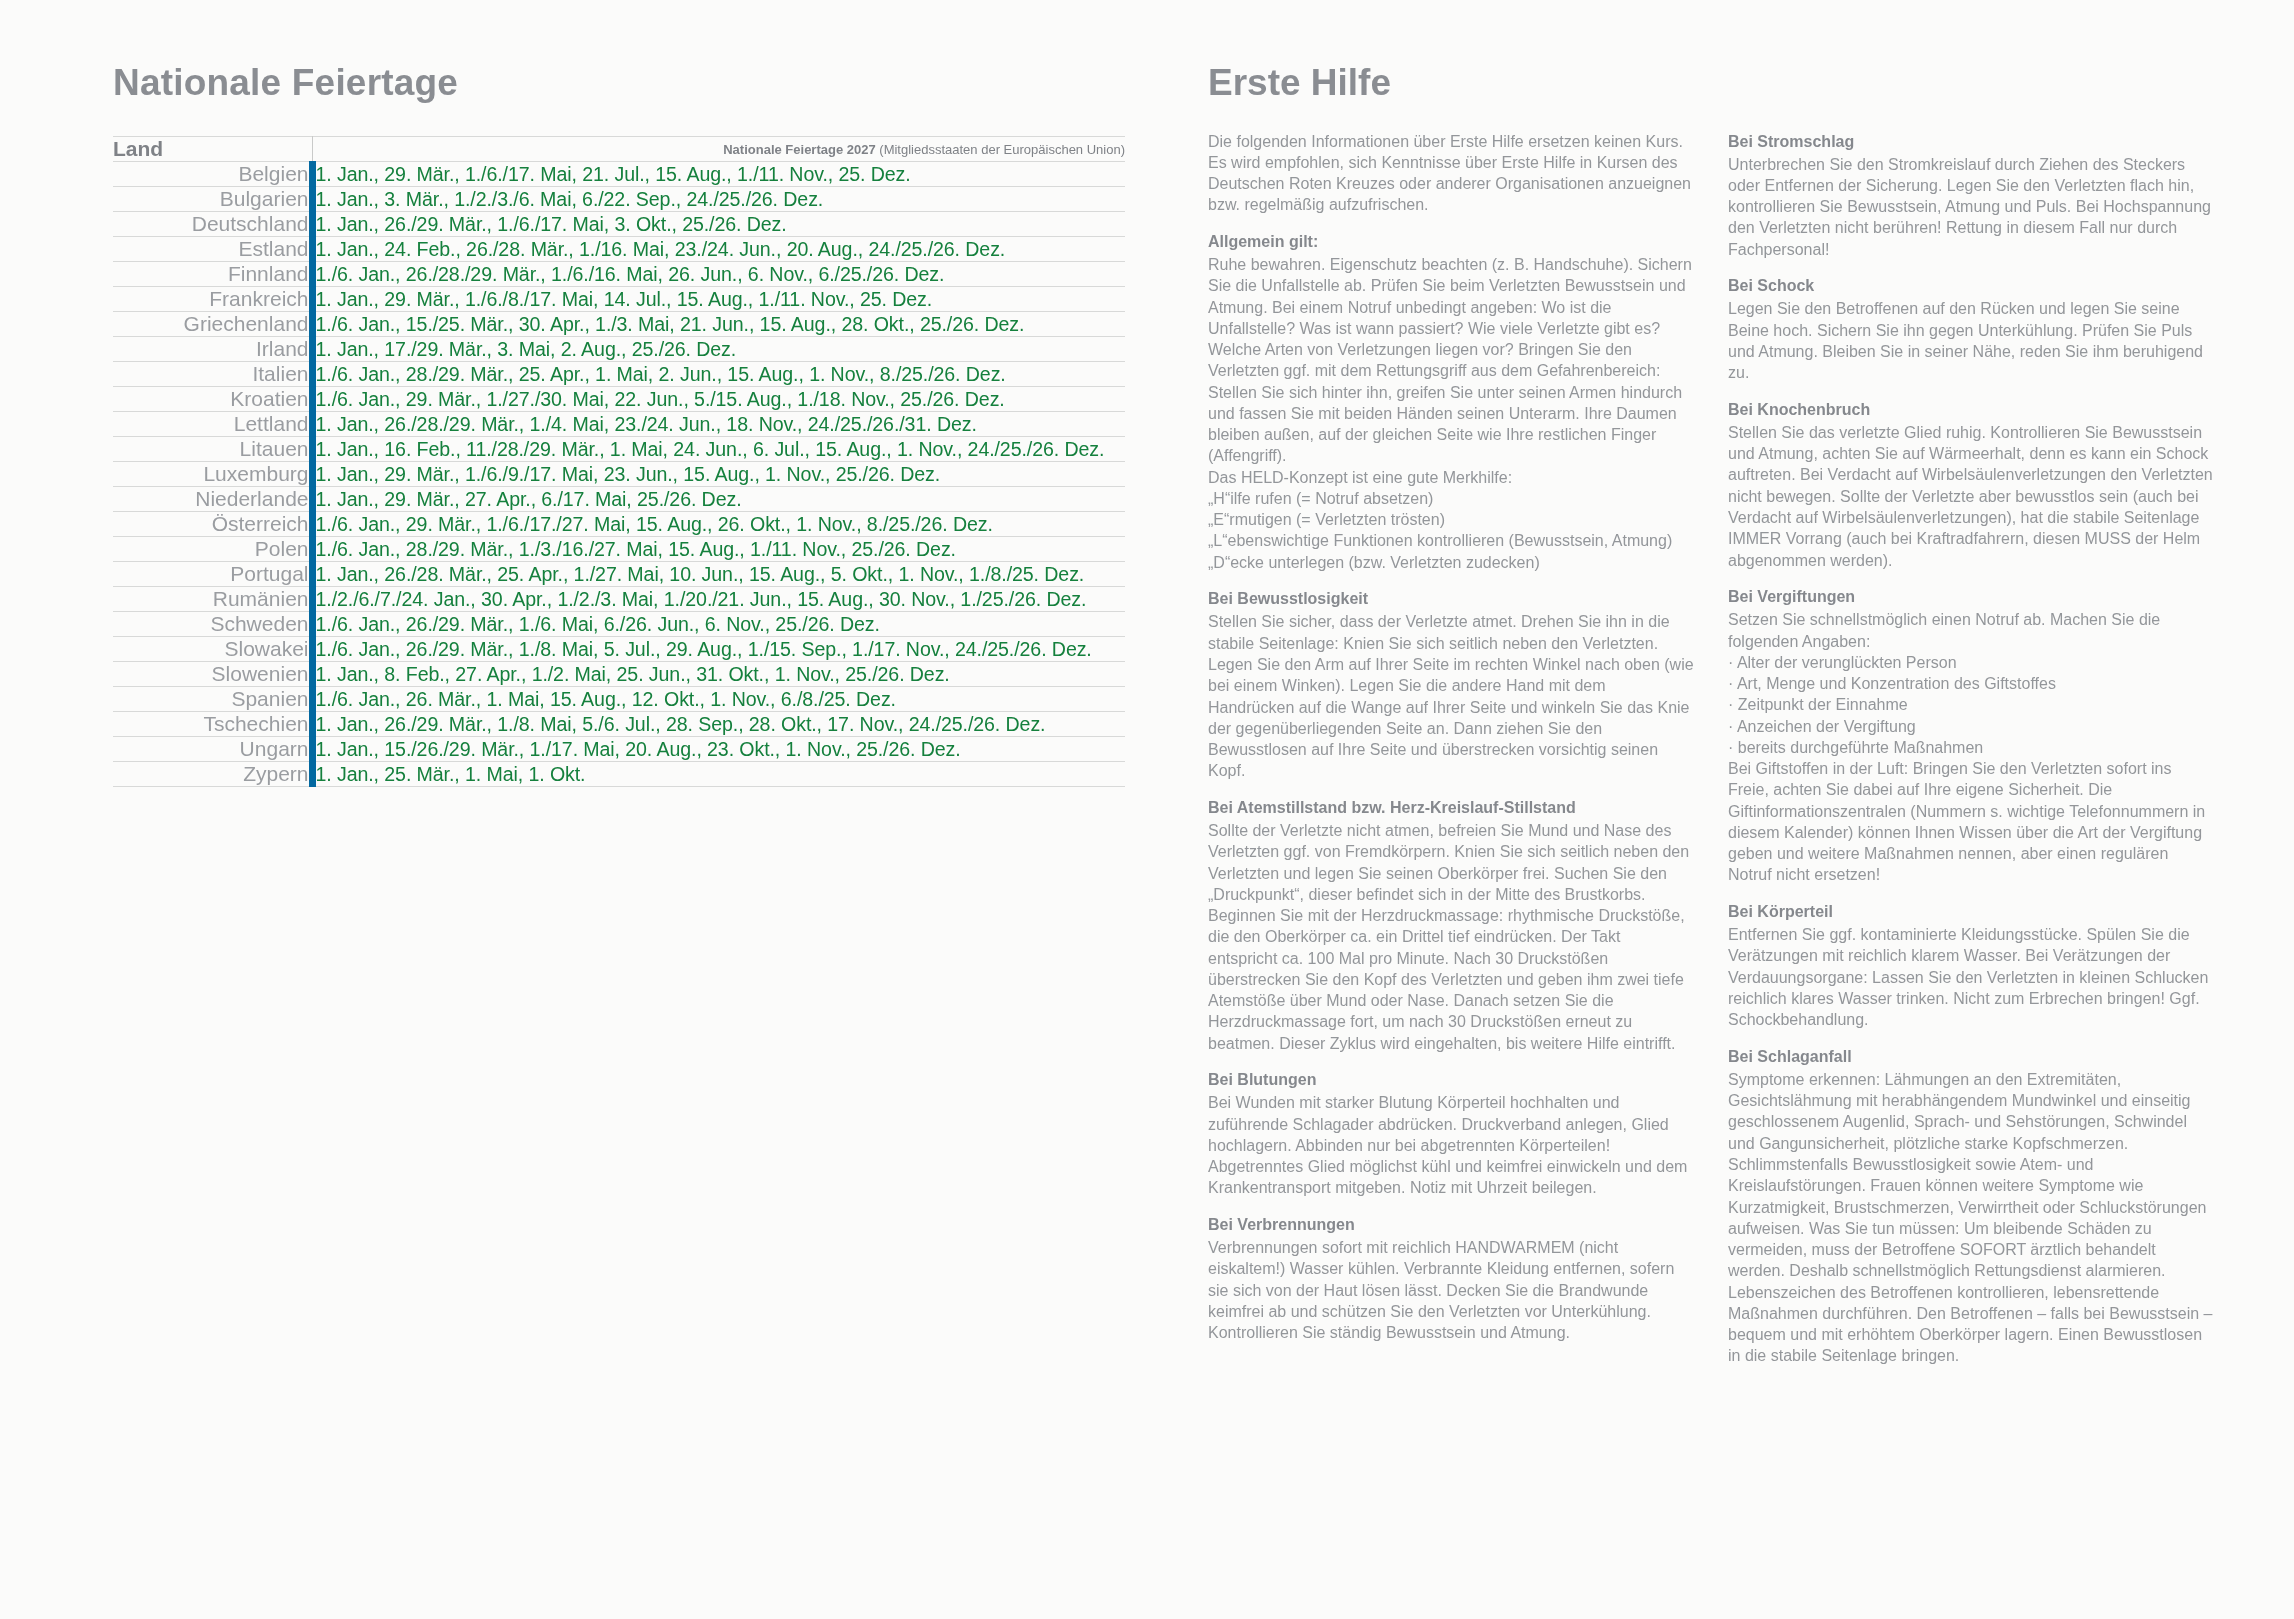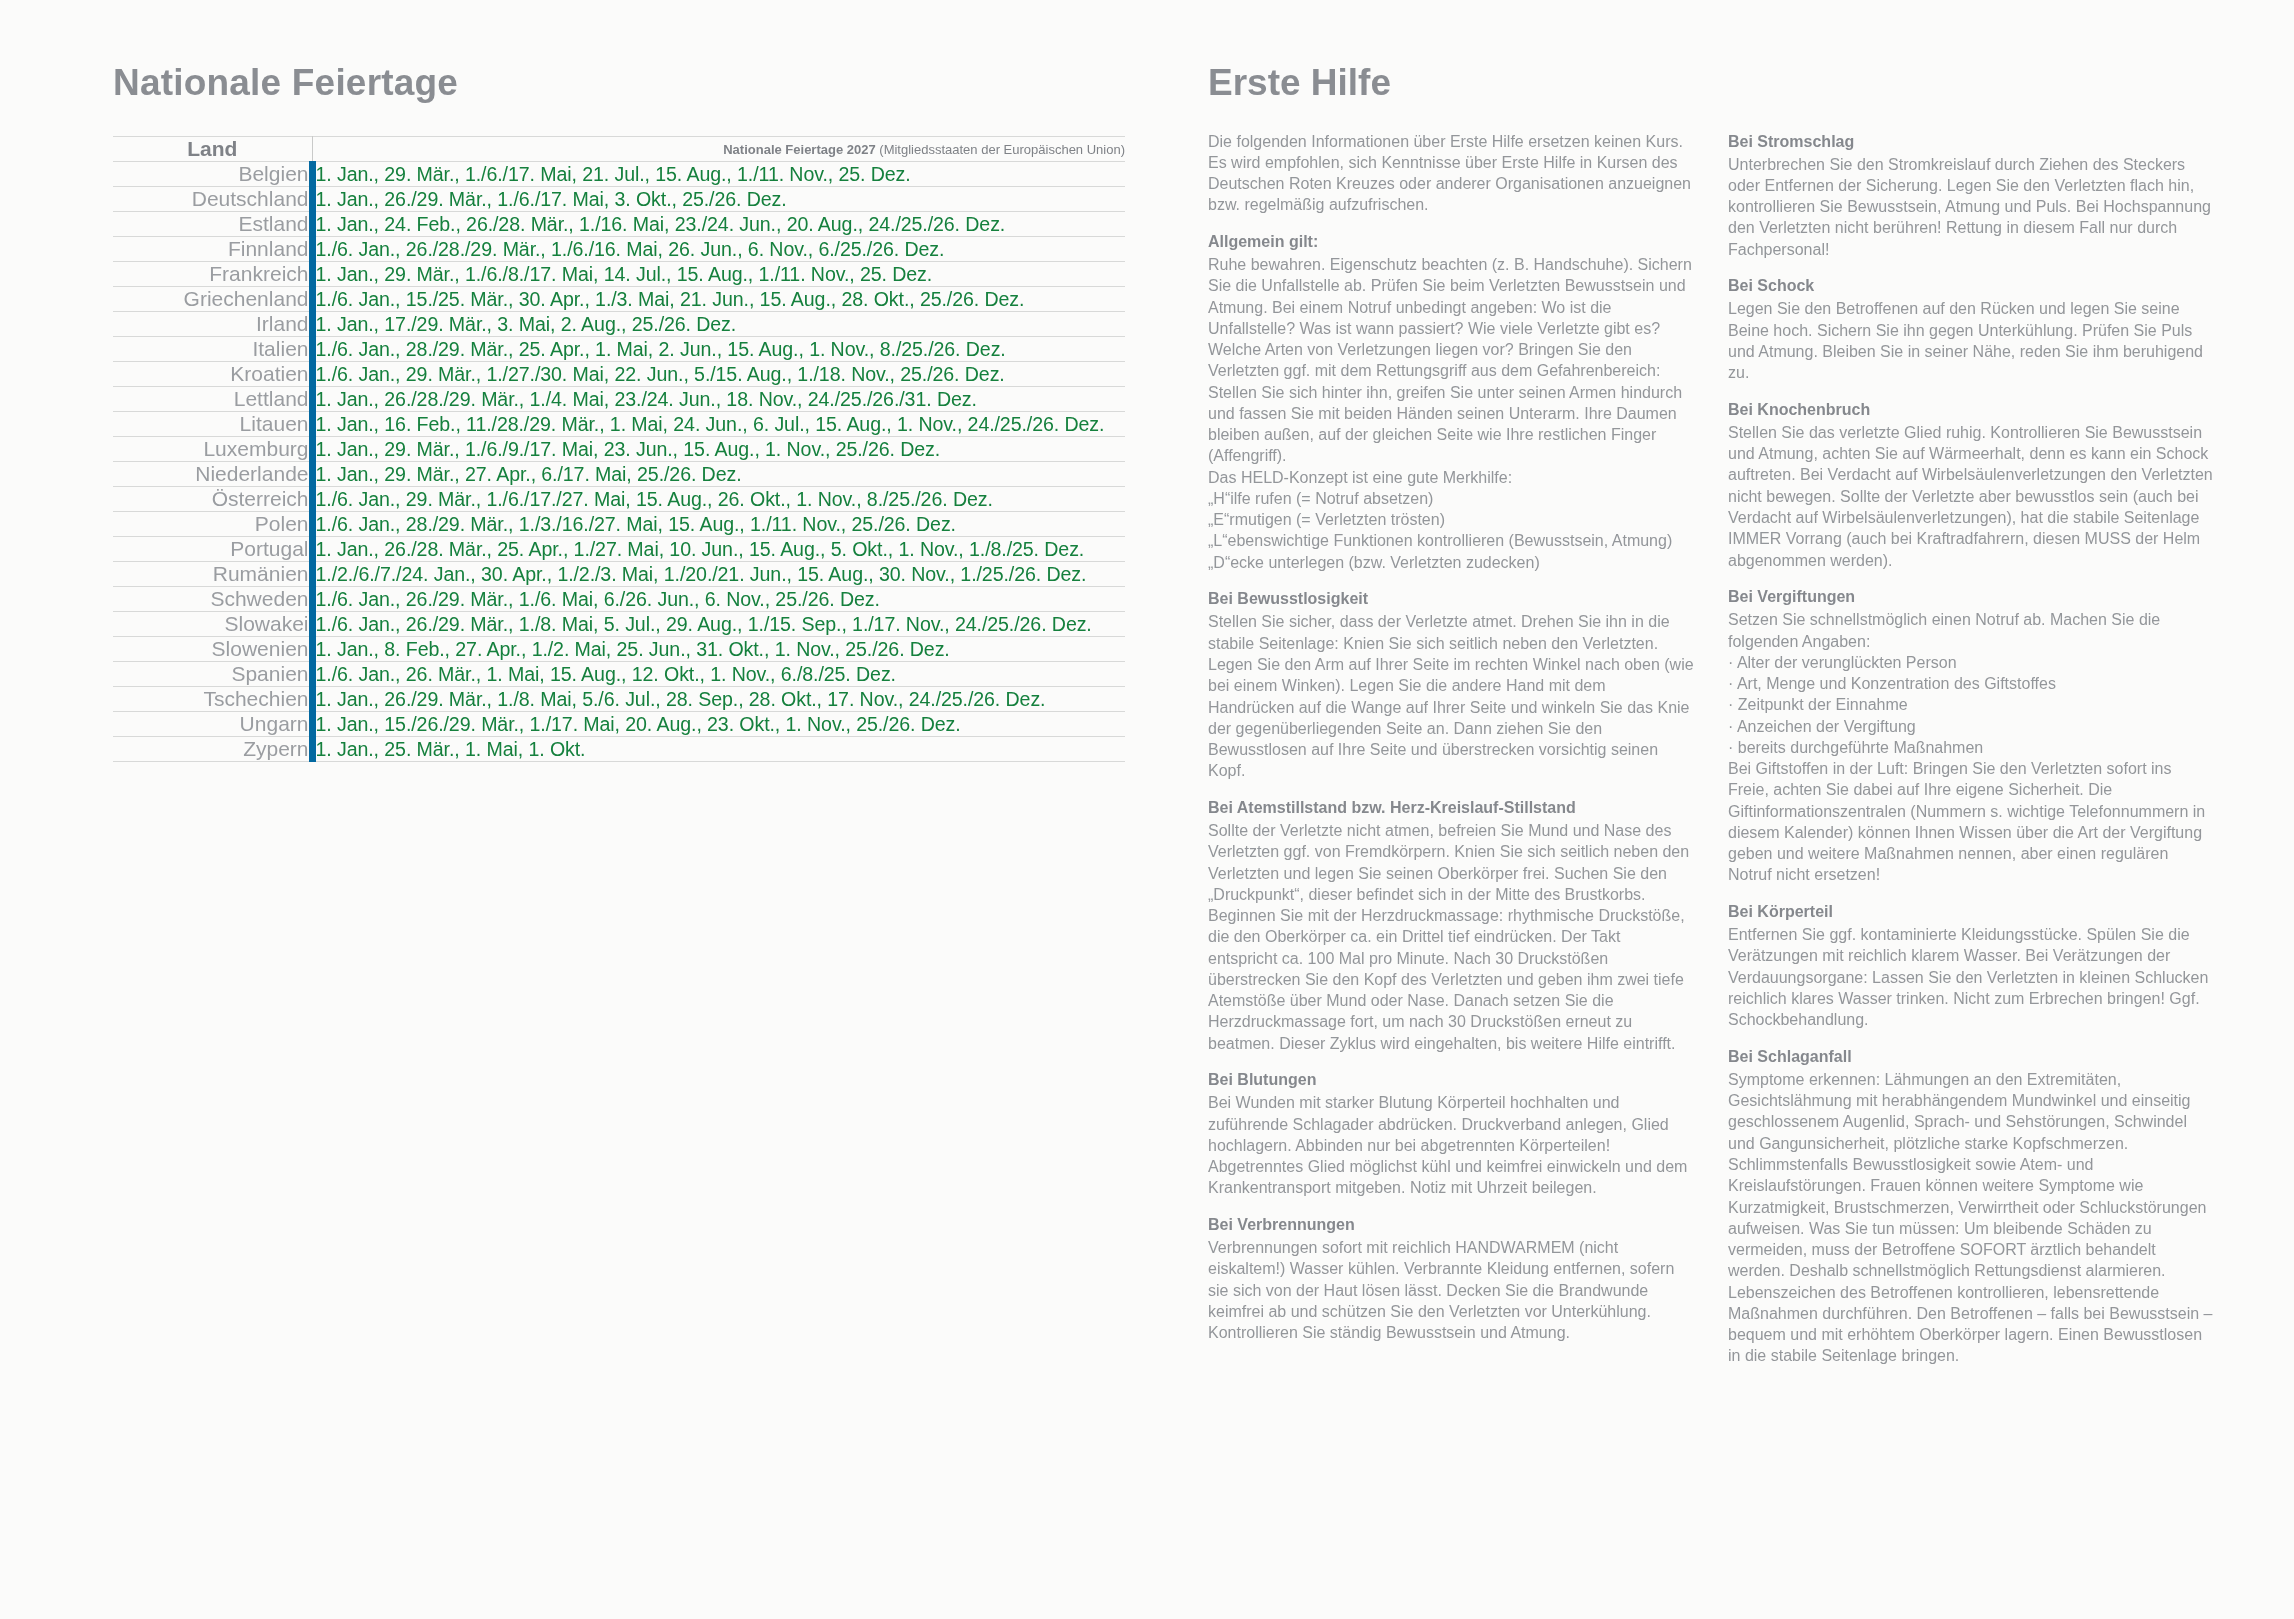--- a/index.html
+++ b/index.html
@@ -47,21 +47,21 @@
   table.holidays col.c2 { width: 813px; }
   table.holidays th, table.holidays td {
     border-bottom: 1px solid #d8d9d8;
     padding: 0;
     vertical-align: middle;
   }
   table.holidays thead th {
     border-top: 1px solid #d8d9d8;
   }
   .th-land {
-    text-align: center;
+    text-align: left;
     font-size: 21px;
     font-weight: bold;
     color: #7f8287;
     padding: 8.6px 15.3px 8.6px 0;
     border-right: 1px solid #c9cac9;
   }
   .th-desc {
     text-align: right;
     font-size: 13px;
     font-weight: bold;
@@ -150,20 +150,24 @@
             <span class="sub">(Mitgliedsstaaten der Europäischen Union)</span>
           </th>
         </tr>
       </thead>
       <tbody id="holiday-rows">
           <tr>
             <td class="country">Belgien</td>
             <td class="dates">1. Jan., 29. Mär., 1./6./17. Mai, 21. Jul., 15. Aug., 1./11. Nov., 25. Dez.</td>
           </tr>
           <tr>
+            <td class="country">Bulgarien</td>
+            <td class="dates">1. Jan., 3. Mär., 1./2./3./6. Mai, 6./22. Sep., 24./25./26. Dez.</td>
+          </tr>
+          <tr>
             <td class="country">Deutschland</td>
             <td class="dates">1. Jan., 26./29. Mär., 1./6./17. Mai, 3. Okt., 25./26. Dez.</td>
           </tr>
           <tr>
             <td class="country">Estland</td>
             <td class="dates">1. Jan., 24. Feb., 26./28. Mär., 1./16. Mai, 23./24. Jun., 20. Aug., 24./25./26. Dez.</td>
           </tr>
           <tr>
             <td class="country">Finnland</td>
             <td class="dates">1./6. Jan., 26./28./29. Mär., 1./6./16. Mai, 26. Jun., 6. Nov., 6./25./26. Dez.</td>

